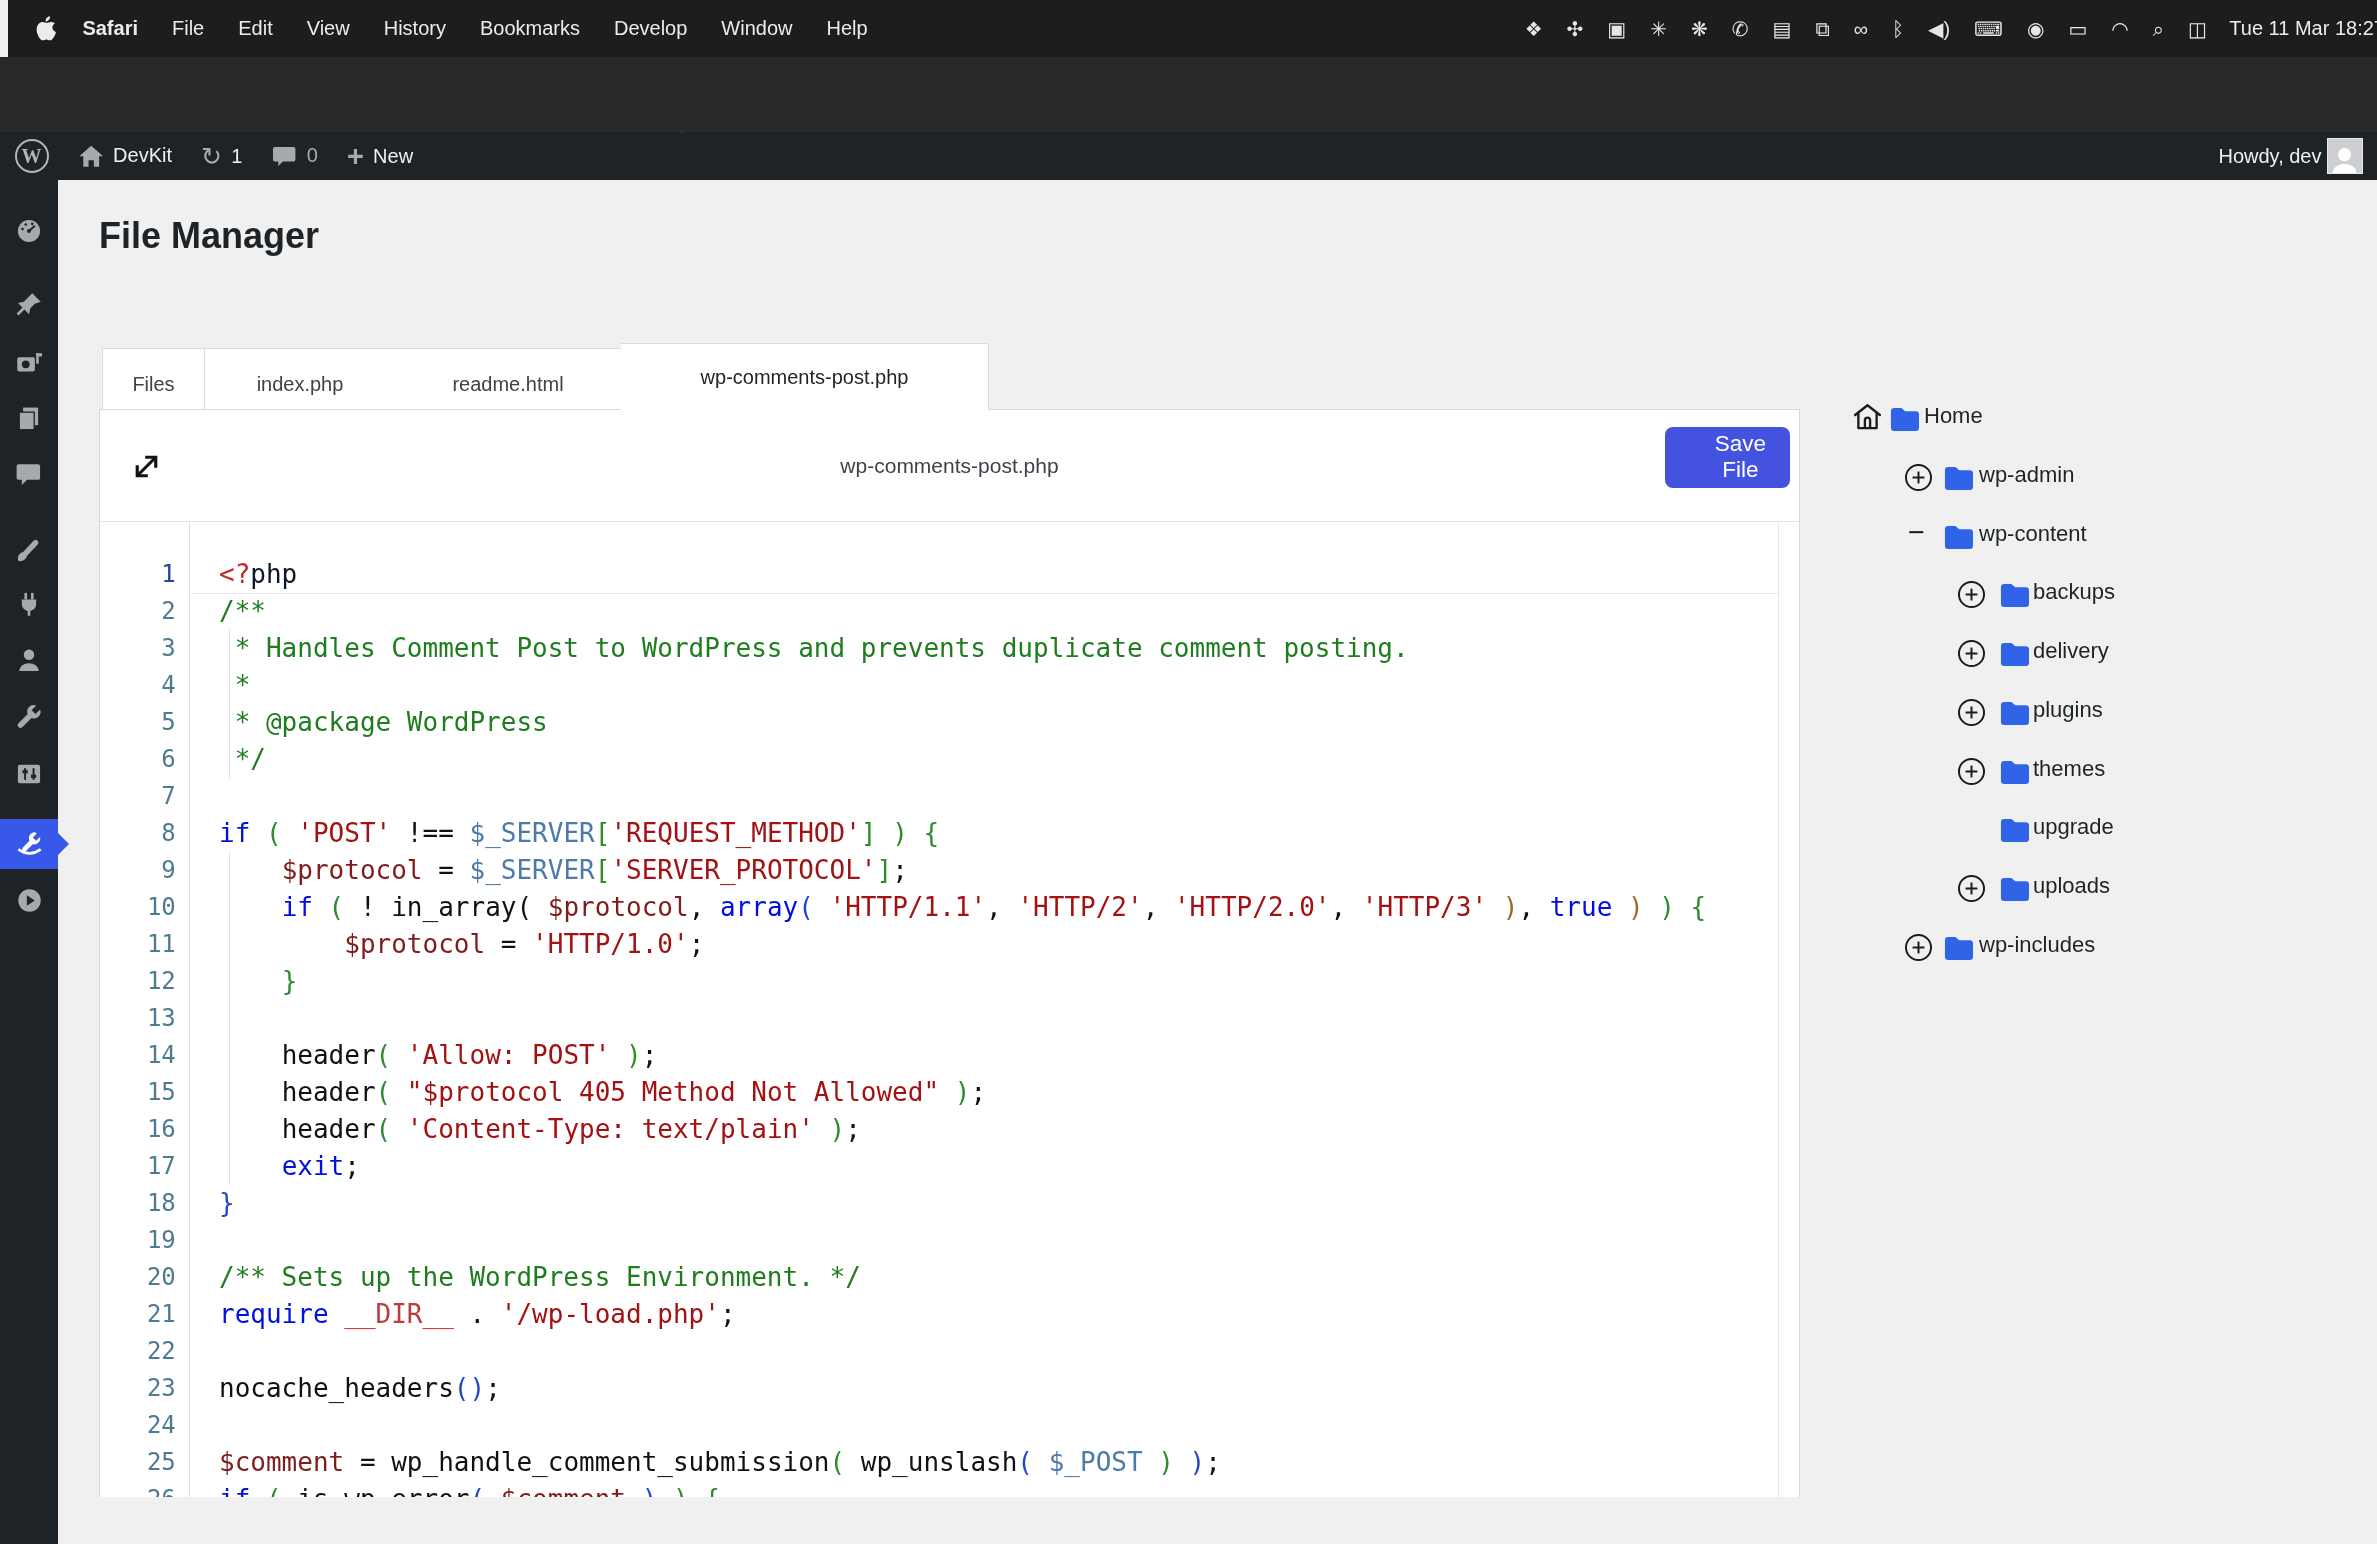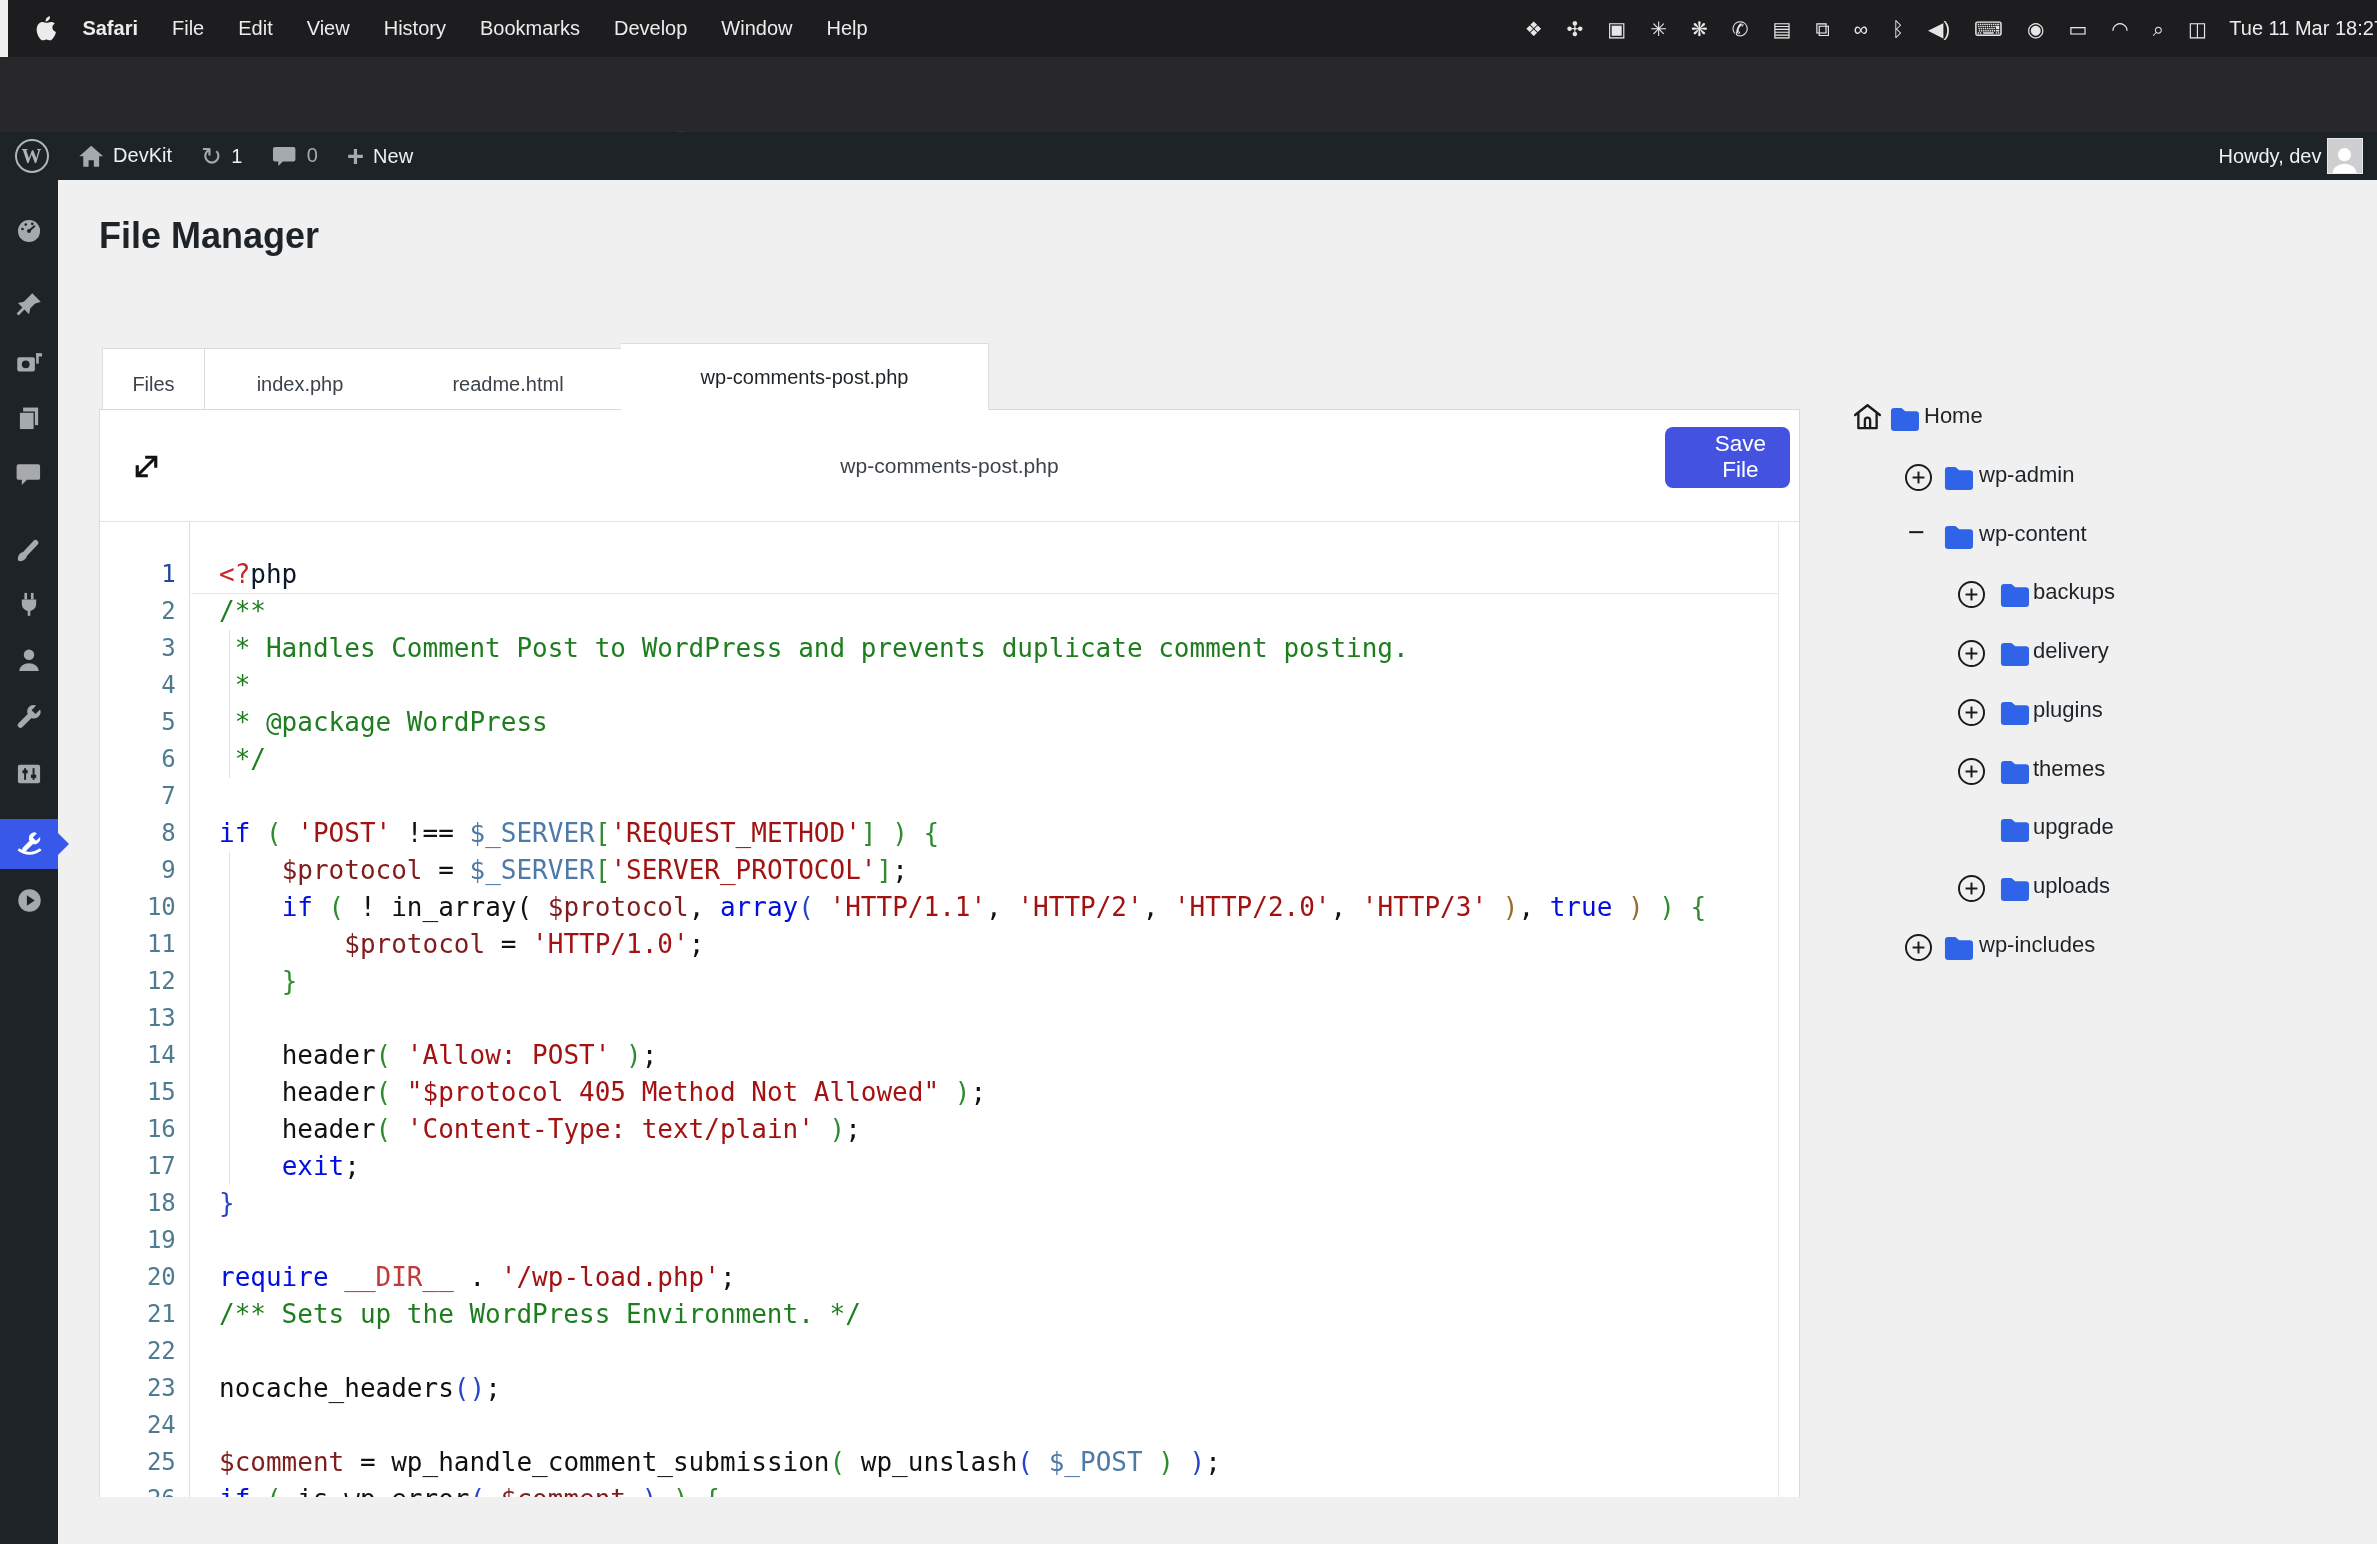--- a/index.html
+++ b/index.html
@@ -344,22 +344,22 @@
           <div class="cline"><span class="c-blk">    </span><span class="c-kw">if</span><span class="c-blk"> </span><span class="c-grn">(</span><span class="c-blk"> ! </span><span class="c-blk">in_array</span><span class="c-blk">(</span><span class="c-blk"> </span><span class="c-vl">$protocol</span><span class="c-blk">, </span><span class="c-kw">array</span><span class="c-blu">(</span><span class="c-blk"> </span><span class="c-str">'HTTP/1.1'</span><span class="c-blk">, </span><span class="c-str">'HTTP/2'</span><span class="c-blk">, </span><span class="c-str">'HTTP/2.0'</span><span class="c-blk">, </span><span class="c-str">'HTTP/3'</span><span class="c-blk"> </span><span class="c-brn">)</span><span class="c-blk">, </span><span class="c-kw">true</span><span class="c-blk"> </span><span class="c-brn">)</span><span class="c-blk"> </span><span class="c-grn">)</span><span class="c-blk"> </span><span class="c-grn">{</span></div>
           <div class="cline"><span class="c-blk">        </span><span class="c-vl">$protocol</span><span class="c-blk"> = </span><span class="c-str">'HTTP/1.0'</span><span class="c-blk">;</span></div>
           <div class="cline"><span class="c-blk">    </span><span class="c-grn">}</span></div>
           <div class="cline"></div>
           <div class="cline"><span class="c-blk">    </span><span class="c-blk">header</span><span class="c-grn">(</span><span class="c-blk"> </span><span class="c-str">'Allow: POST'</span><span class="c-blk"> </span><span class="c-grn">)</span><span class="c-blk">;</span></div>
           <div class="cline"><span class="c-blk">    </span><span class="c-blk">header</span><span class="c-grn">(</span><span class="c-blk"> </span><span class="c-str">"$protocol 405 Method Not Allowed"</span><span class="c-blk"> </span><span class="c-grn">)</span><span class="c-blk">;</span></div>
           <div class="cline"><span class="c-blk">    </span><span class="c-blk">header</span><span class="c-grn">(</span><span class="c-blk"> </span><span class="c-str">'Content-Type: text/plain'</span><span class="c-blk"> </span><span class="c-grn">)</span><span class="c-blk">;</span></div>
           <div class="cline"><span class="c-blk">    </span><span class="c-kw">exit</span><span class="c-blk">;</span></div>
           <div class="cline"><span class="c-blu">}</span></div>
           <div class="cline"></div>
+          <div class="cline"><span class="c-com">/** Sets up the WordPress Environment. */</span></div>
           <div class="cline"><span class="c-kw">require</span><span class="c-blk"> </span><span class="c-dir">__DIR__</span><span class="c-blk"> . </span><span class="c-str">'/wp-load.php'</span><span class="c-blk">;</span></div>
-          <div class="cline"><span class="c-com">/** Sets up the WordPress Environment. */</span></div>
           <div class="cline"></div>
           <div class="cline"><span class="c-blk">nocache_headers</span><span class="c-blu">(</span><span class="c-blu">)</span><span class="c-blk">;</span></div>
           <div class="cline"></div>
           <div class="cline"><span class="c-vl">$comment</span><span class="c-blk"> = </span><span class="c-blk">wp_handle_comment_submission</span><span class="c-grn">(</span><span class="c-blk"> </span><span class="c-blk">wp_unslash</span><span class="c-blu">(</span><span class="c-blk"> </span><span class="c-v2">$_POST</span><span class="c-blk"> </span><span class="c-grn">)</span><span class="c-blk"> </span><span class="c-blu">)</span><span class="c-blk">;</span></div>
           <div class="cline"><span class="c-kw">if</span><span class="c-blk"> </span><span class="c-grn">(</span><span class="c-blk"> </span><span class="c-blk">is_wp_error</span><span class="c-blu">(</span><span class="c-blk"> </span><span class="c-vl">$comment</span><span class="c-blk"> </span><span class="c-blu">)</span><span class="c-blk"> </span><span class="c-grn">)</span><span class="c-blk"> </span><span class="c-grn">{</span></div>
         </div>
       <div class="guide" style="top:108px;height:148px"></div>
       <div class="guide" style="top:330px;height:333px"></div>
       <div id="activeline-border"></div>
       <div id="scrolldivider"></div>

